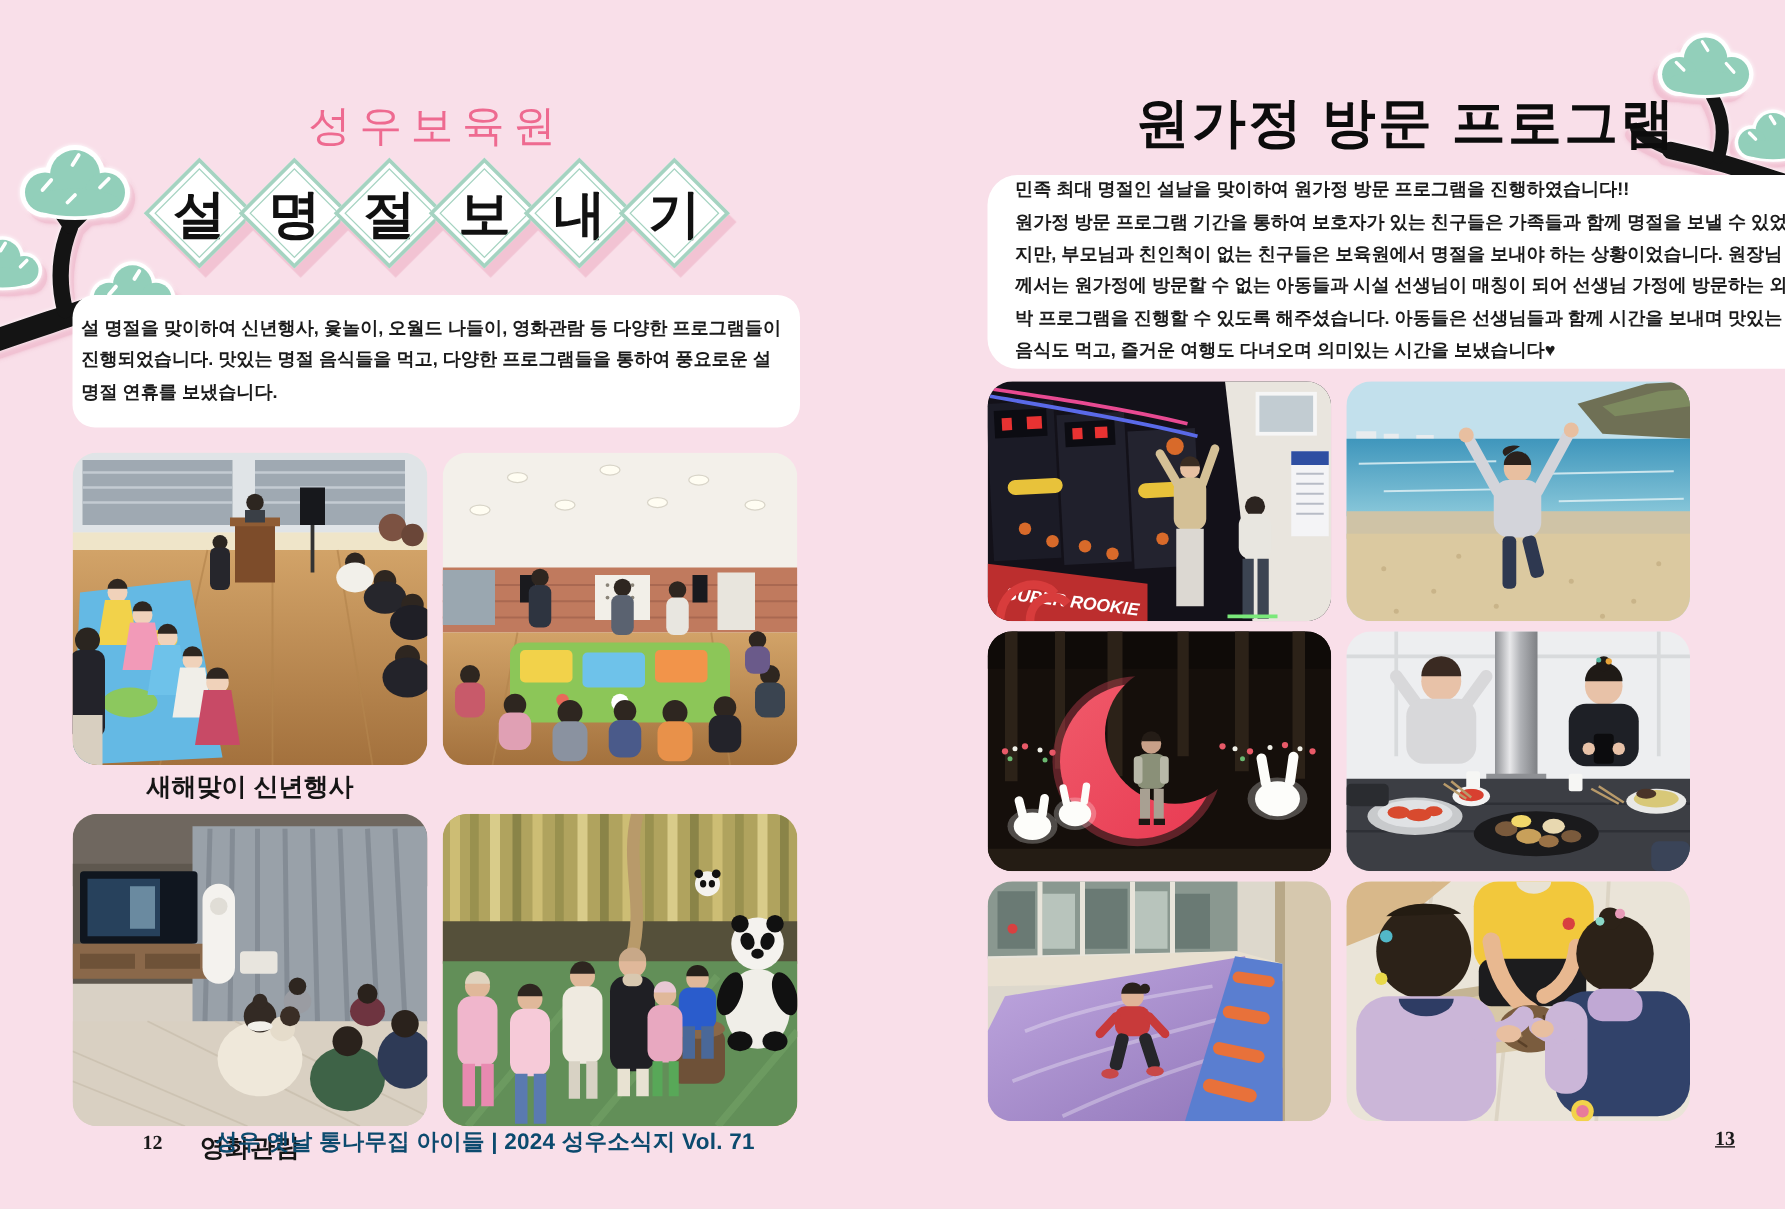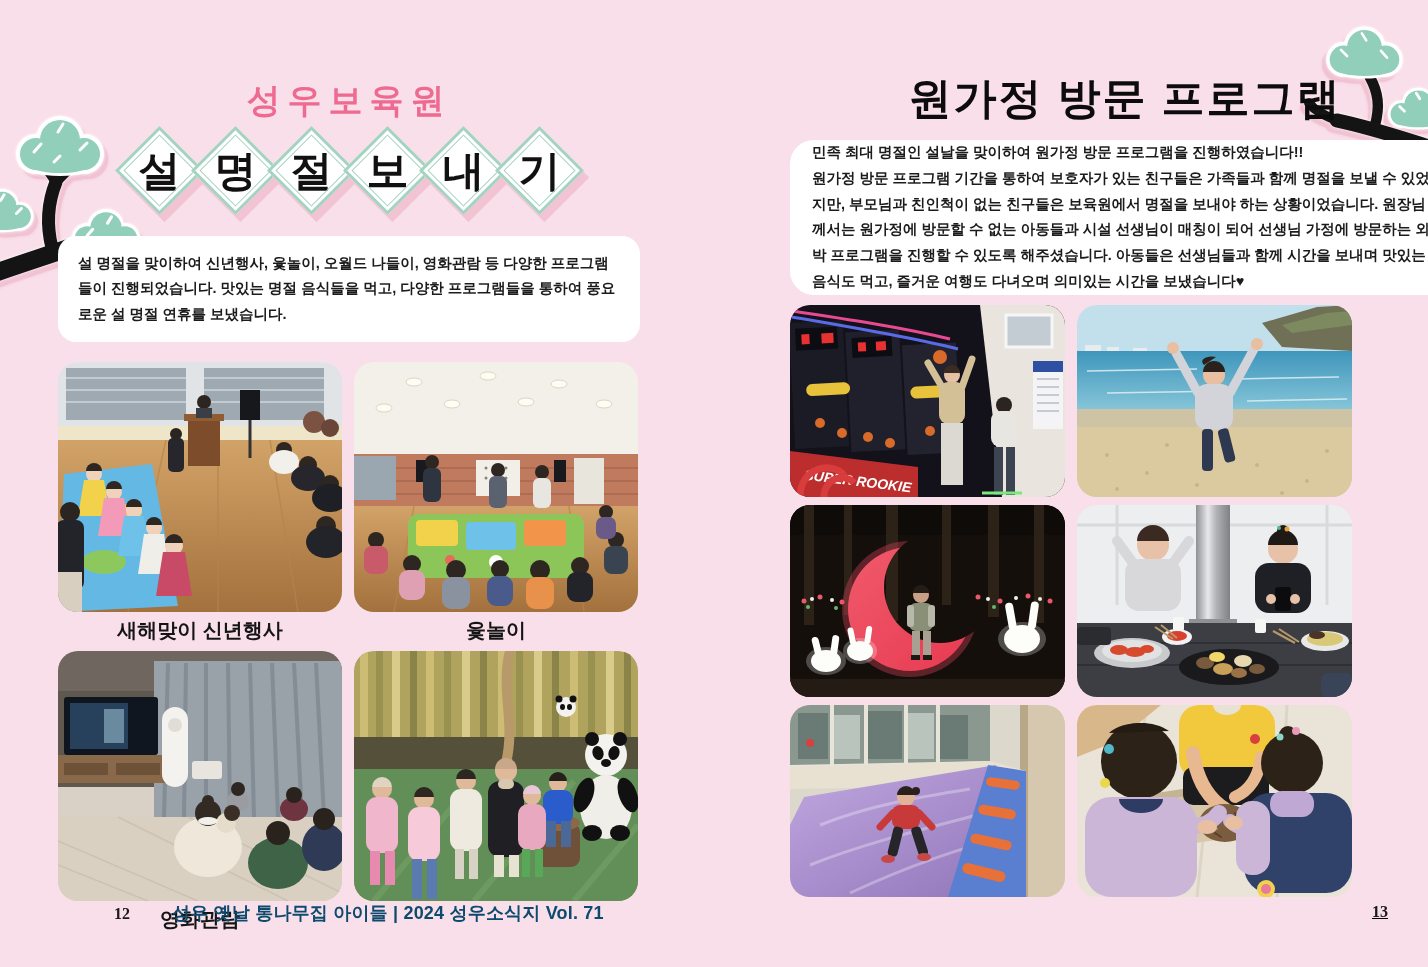--- a/index.html
+++ b/index.html
@@ -17,21 +17,21 @@
   .pine{position:absolute;filter:drop-shadow(0 0 1.5px #ffffff) drop-shadow(4px 5px 0 rgba(238,184,203,.75));}
   .pine.left{left:-10px;top:62px;width:160px;height:230px;}
   .pine.right{right:-8px;top:16px;width:150px;height:200px;transform:scaleX(-1);}
 
   
   .page-left{position:absolute;left:58px;top:0;width:582px;}
   .page-right{position:absolute;left:790px;top:0;width:670px;}
 
   .brand-title{
     margin-top:78px;text-align:center;
-    font-size:34px;font-weight:700;letter-spacing:7px;
+    font-size:34px;font-weight:400;letter-spacing:7px;
     color:#ee6a90;
   }
   .diamond-row{
     margin-top:6px;
     display:flex;justify-content:center;align-items:center;
   }
   .dia-w{
     width:80px;height:80px;margin:0 -2px;
     display:flex;align-items:center;justify-content:center;
     filter:drop-shadow(5px 7px 0 #f2c3d3);
@@ -43,21 +43,21 @@
     display:flex;align-items:center;justify-content:center;
   }
   .dia::after{content:"";position:absolute;inset:3px;border:1.5px solid #a5d3c1;pointer-events:none;}
   .dia span{transform:rotate(-45deg);font-size:42px;font-weight:900;color:#111;line-height:1;}
 
   .intro-card{
     background:#ffffff;border-radius:18px;
     color:#1b1b1b;font-weight:700;
   }
   .intro-card.left{
-    margin-top:26px;padding:15px 20px;
+    margin-top:26px;padding:15px 7px;
     font-size:14.5px;line-height:1.75;
   }
   .intro-card.right{
     margin-top:12px;padding:0 22px;
     font-size:14.5px;line-height:1.78;
     border-radius:24px;
   }
   .intro-card p{margin:0;}
 
   .page-title{
@@ -454,21 +454,20 @@
                   <circle cy="-18" r="8" fill="#2e2620"></circle>
                   <rect x="-12" y="-12" width="24" height="28" rx="8" fill="#3a4450"></rect>
                 </g>
               <g transform="translate(252,164)">
                   <circle cy="-14" r="7" fill="#2e2620"></circle>
                   <rect x="-10" y="-9" width="20" height="22" rx="7" fill="#6a5a8a"></rect>
                 </g>
             </g>
           </svg>
         </div>
-        <figcaption>윷놀이</figcaption>
       </figure>
 
       <figure>
         <div class="photo ph-l">
           <svg viewBox="0 0 284 250" preserveAspectRatio="none">
             <rect width="284" height="250" fill="#d9d1c5"></rect>
             <rect width="284" height="58" fill="#6f675f"></rect>
             <rect x="0" y="40" width="100" height="96" fill="#5f584f"></rect>
             <rect x="96" y="10" width="188" height="158" fill="#99a1a9"></rect>
             <g stroke="#848c95" stroke-width="4">

